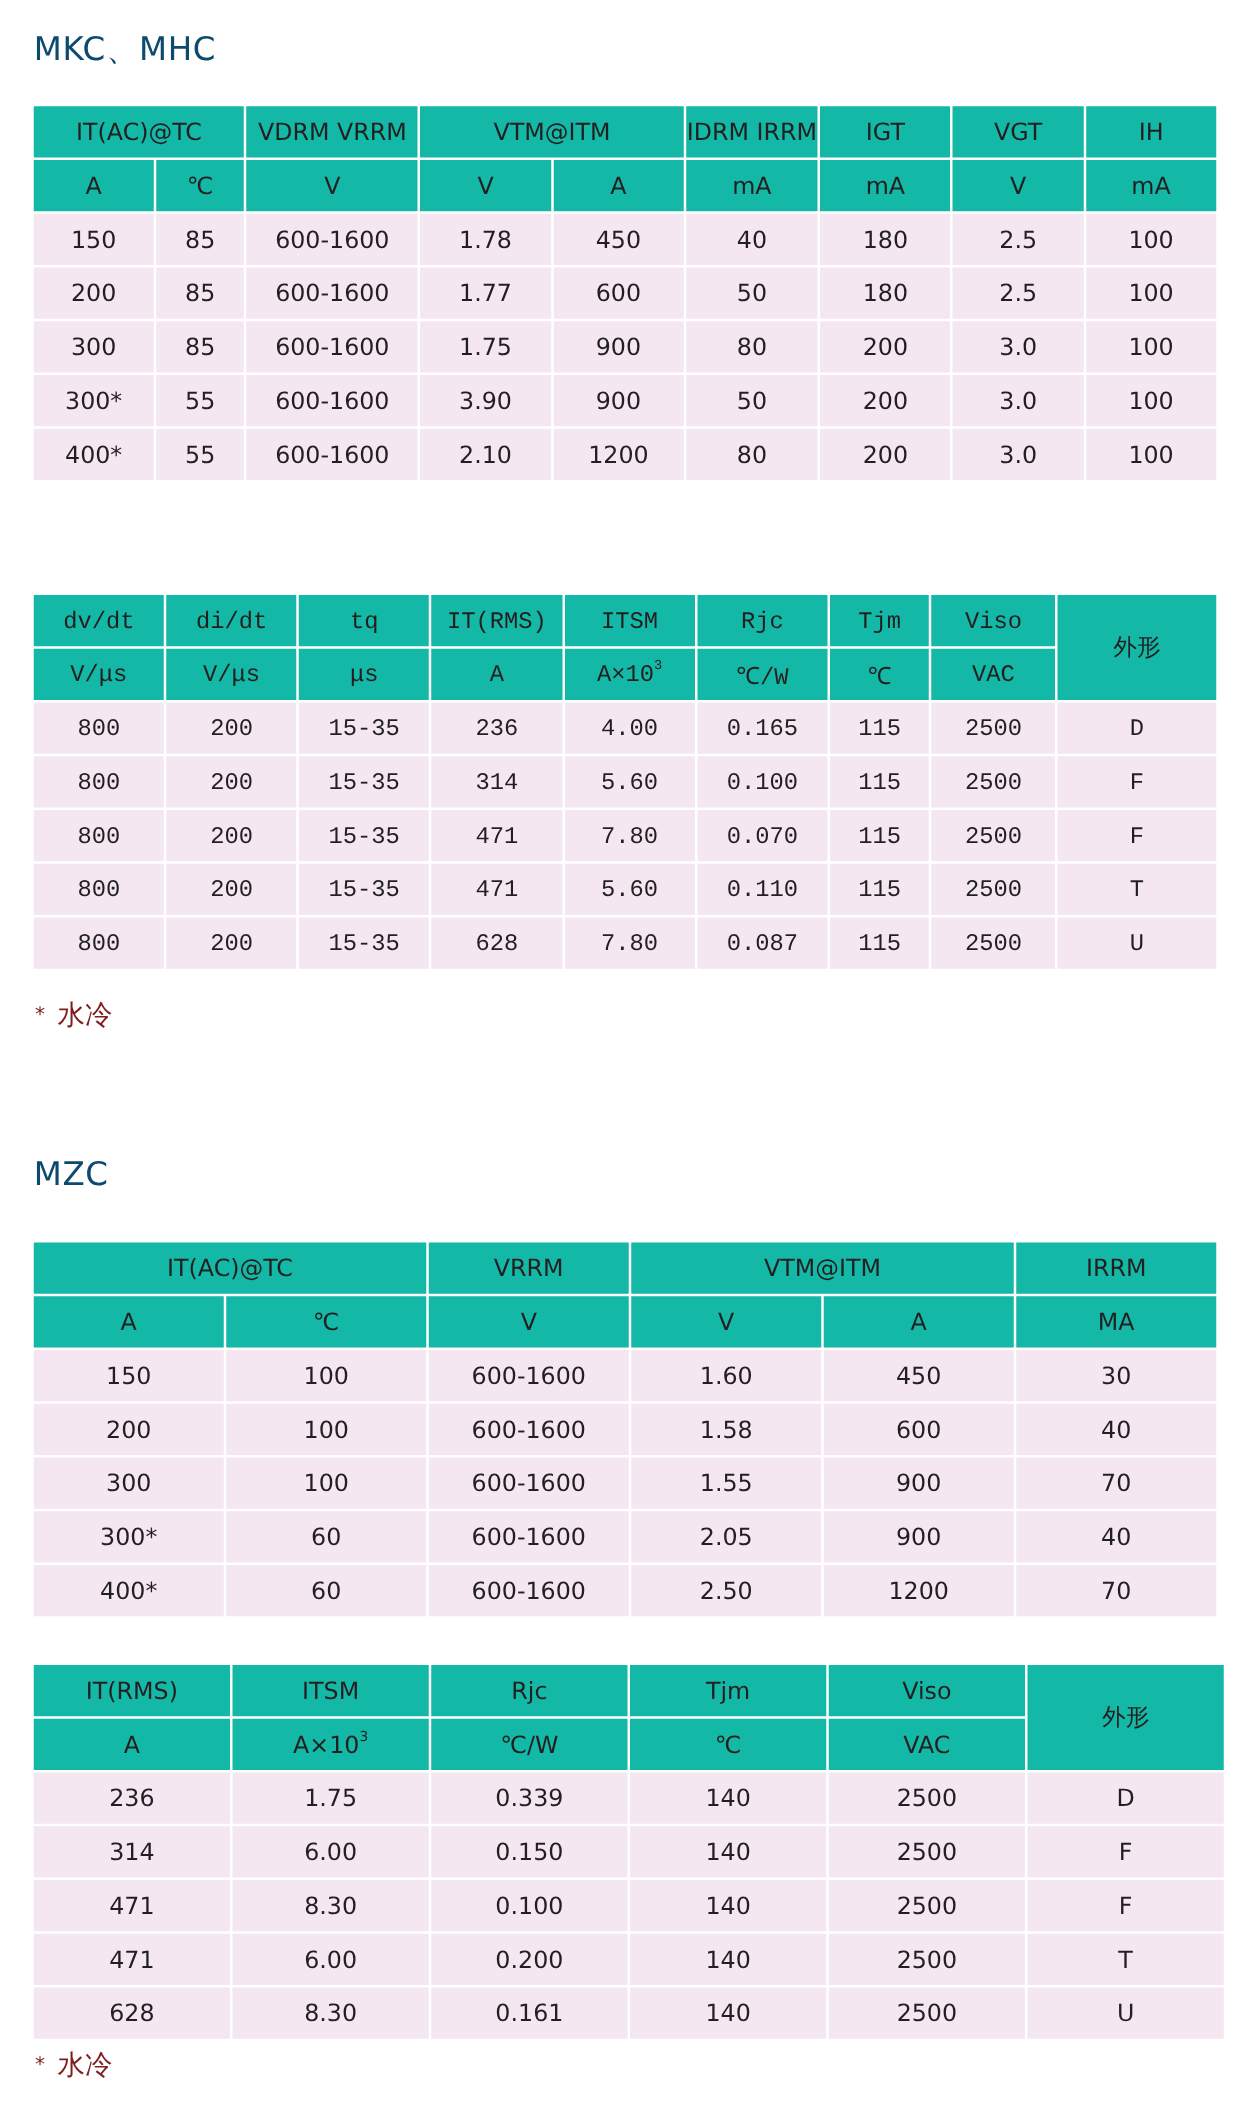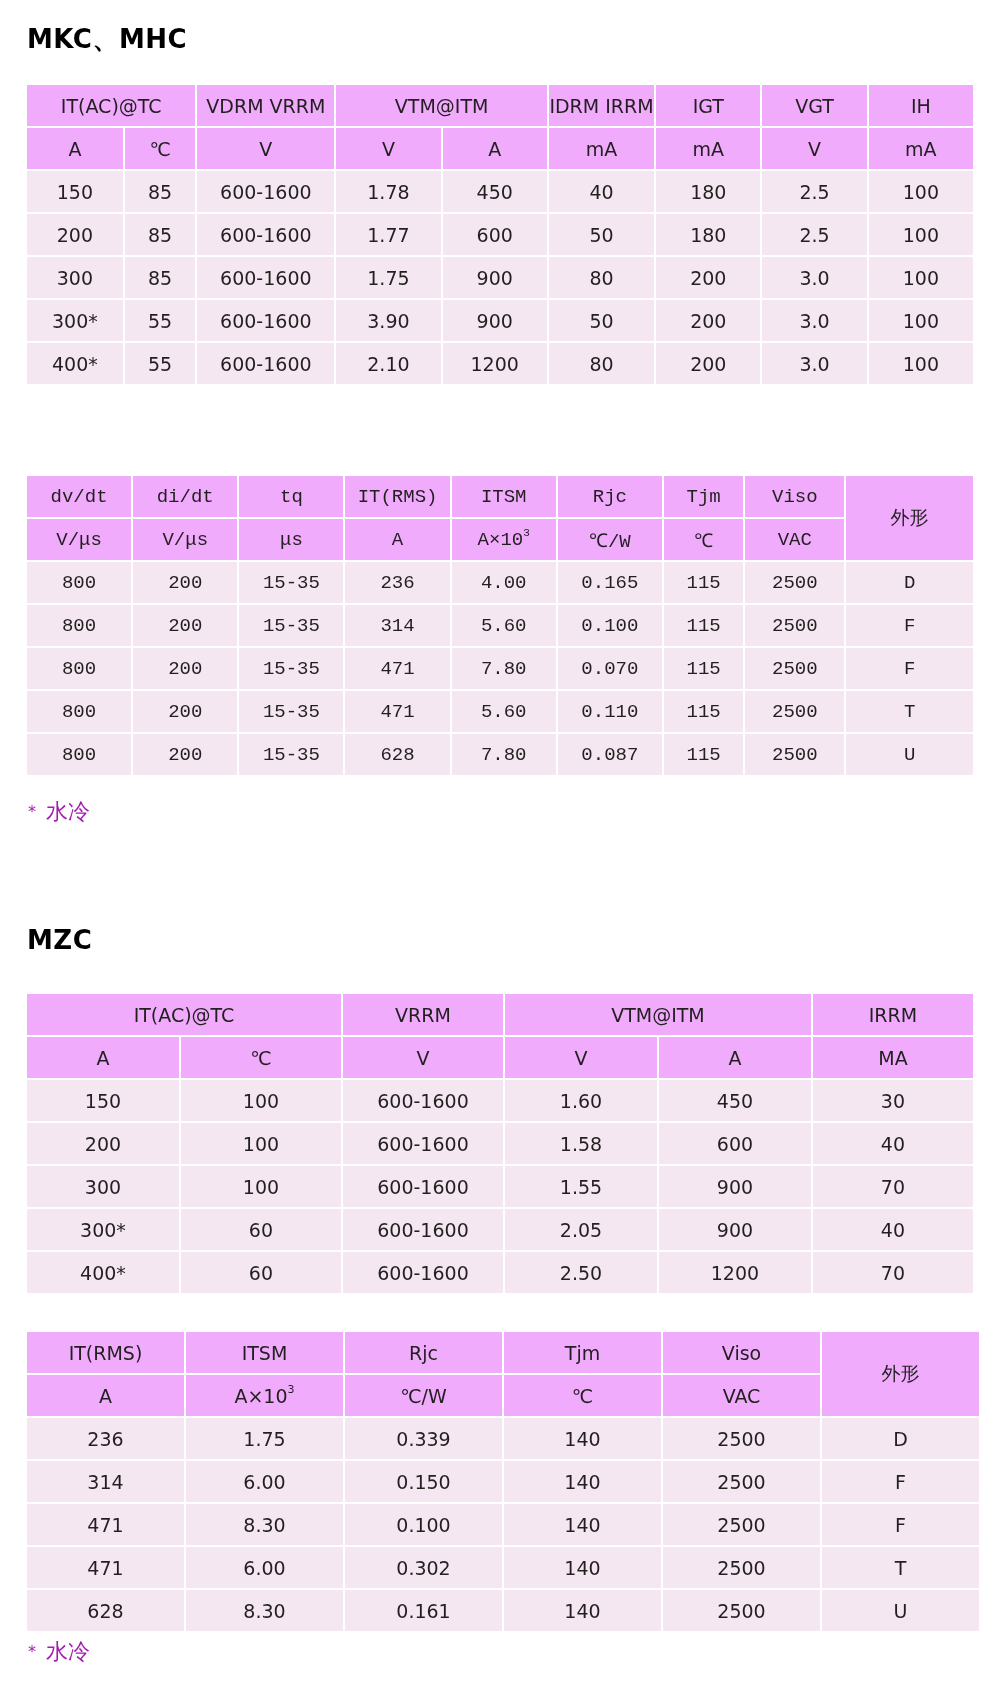--- a/index.html
+++ b/index.html
@@ -1,24 +1,24 @@
 <!DOCTYPE html>
 <html><head>
 <meta charset="utf-8">
 <style>
   html, body { margin:0; padding:0; background:#ffffff; }
   body { width:1000px; height:1687px; position:relative; font-family:"DejaVu Sans", "Liberation Sans", sans-serif; color:#231f20; overflow:hidden; }
-  .title { position:absolute; left:27px; font-size:26px; color:#000000; font-weight:bold; letter-spacing:0.5px; }
+  .title { position:absolute; left:27px; font-size:26px; color:#0c4a6e; font-weight:normal; letter-spacing:0.5px; }
   table.spec { position:absolute; left:27px; width:950px; border-collapse:separate; border-spacing:2px 2px; margin-left:-2px; table-layout:fixed; }
   table.spec td, table.spec th { text-align:center; vertical-align:middle; font-size:19px; font-weight:normal; padding:0; color:#231f20; }
-  table.spec th { background:#f0abfc; }
+  table.spec th { background:#14b8a6; }
   table.spec td { background:#f4e7f1; }
   table.spec tr { height:41px; }
   sup { font-size:11px; vertical-align:top; position:relative; top:-2px; }
-  .note { position:absolute; left:28px; font-size:22px; color:#a21caf; }
+  .note { position:absolute; left:28px; font-size:22px; color:#7f1d1d; }
   .note .star { font-size:16px; margin-right:10px; position:relative; top:-2px; }
 </style>
 </head>
 <body>
 
 <div class="title" style="top:22px;">MKC、MHC</div>
 
 <table class="spec" style="top:83px;">
   <colgroup>
     <col style="width:91px">
@@ -328,21 +328,21 @@
         <td>471</td>
         <td>8.30</td>
         <td>0.100</td>
         <td>140</td>
         <td>2500</td>
         <td>F</td>
       </tr>
       <tr>
         <td>471</td>
         <td>6.00</td>
-        <td>0.302</td>
+        <td>0.200</td>
         <td>140</td>
         <td>2500</td>
         <td>T</td>
       </tr>
       <tr>
         <td>628</td>
         <td>8.30</td>
         <td>0.161</td>
         <td>140</td>
         <td>2500</td>

